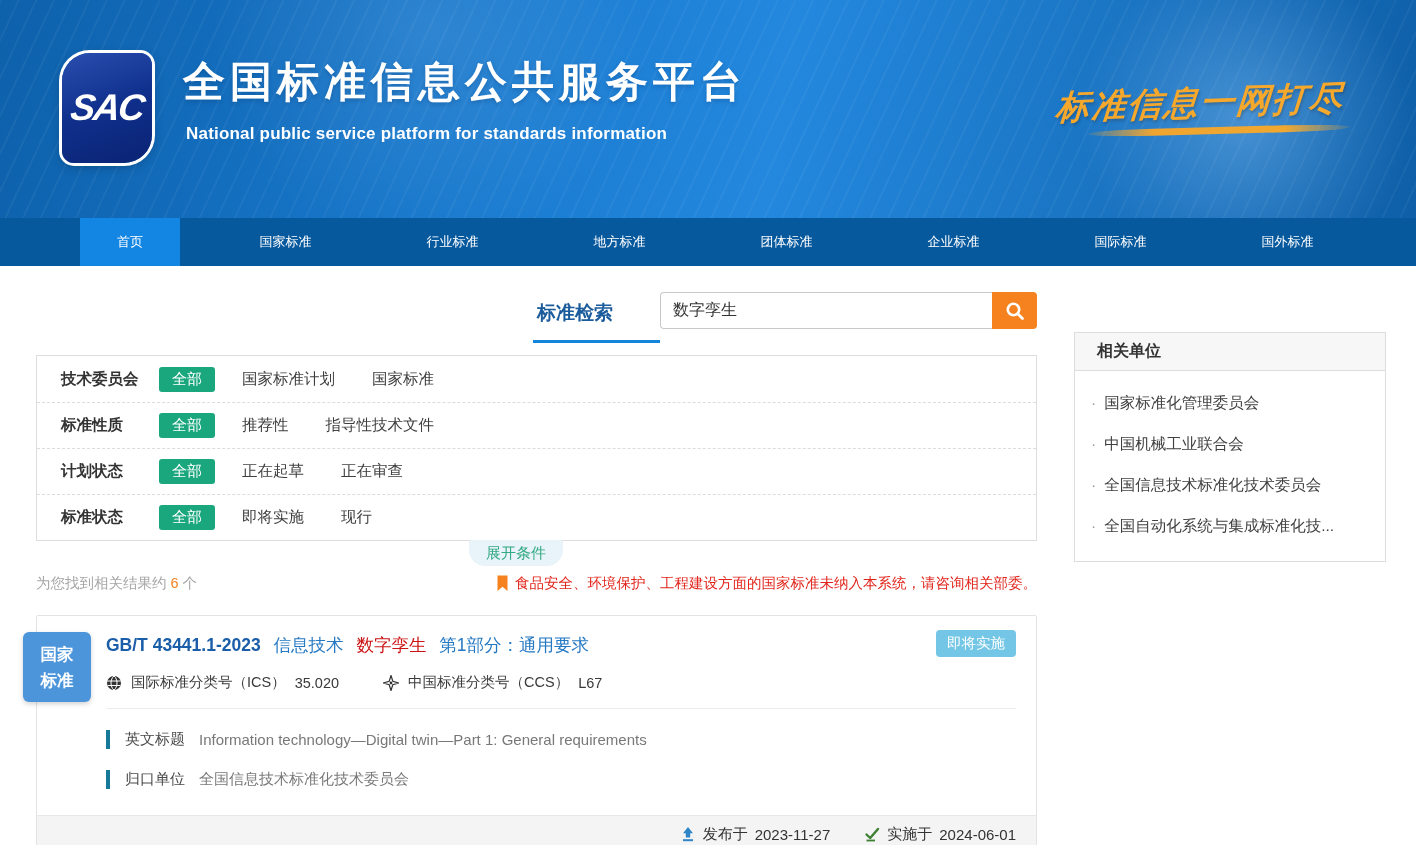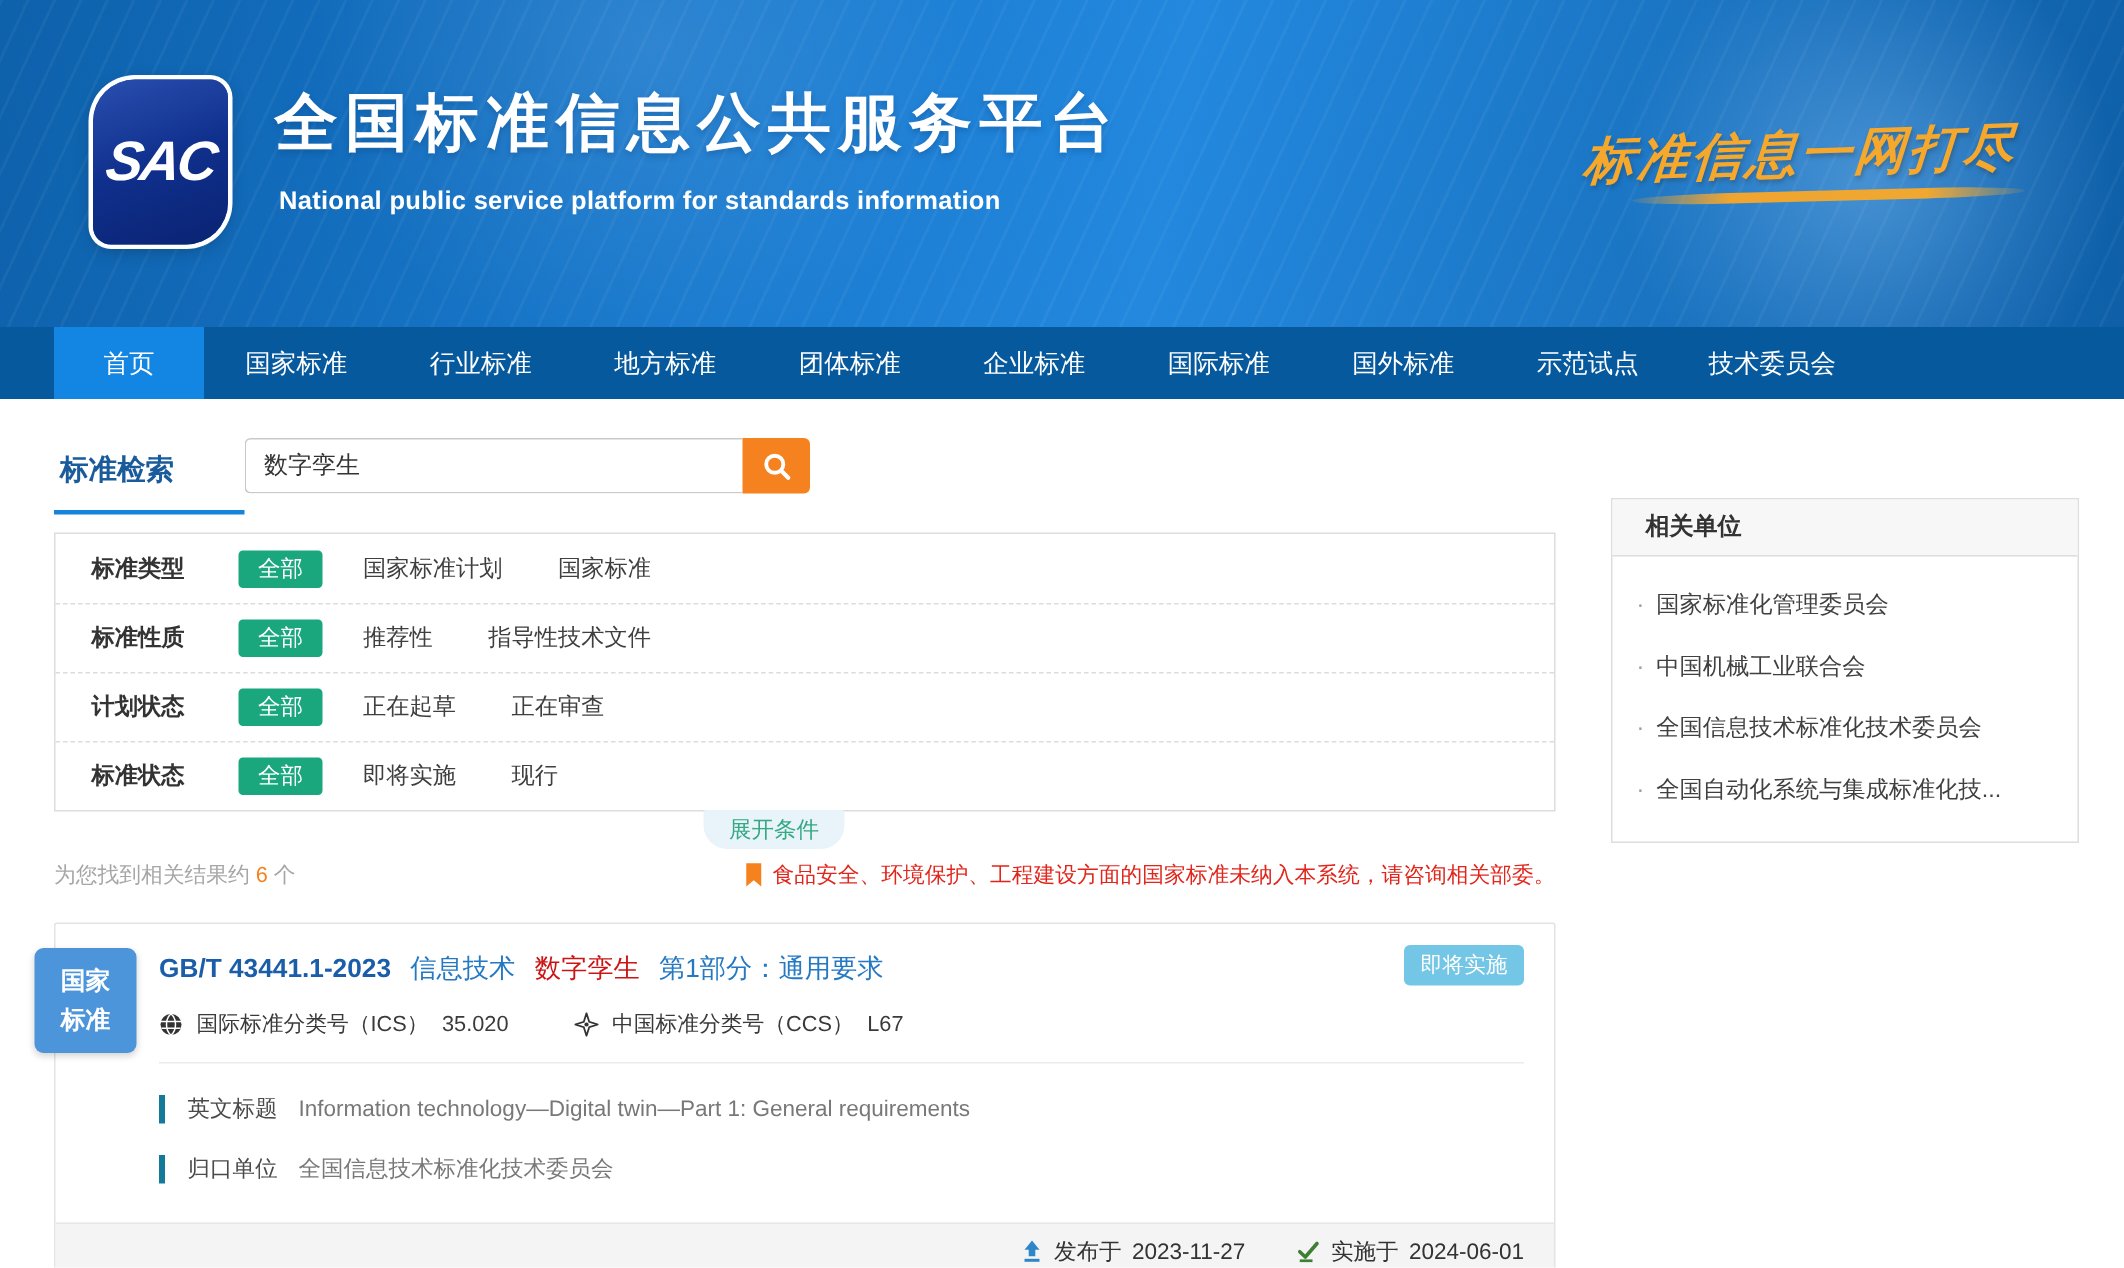--- a/index.html
+++ b/index.html
@@ -26,31 +26,31 @@
   .slogan { position:absolute; right:72px; top:80px; font-size:34px; font-weight:bold; font-style:italic;
     color:#F6A82C; transform:skewX(-6deg) rotate(-2deg); letter-spacing:2px;
     text-shadow:1px 2px 3px rgba(40,20,0,.25); z-index:2; }
   .slogan-bar { position:absolute; right:66px; top:127px; width:262px; height:7px;
     background:linear-gradient(90deg, rgba(246,168,44,.1), #EFA530 25%, #F0A831 75%, rgba(246,168,44,.1));
     border-radius:50%/100%; transform:rotate(-1.5deg); z-index:2; }
 
   
   .mainnav { height:48px; background:#07599E; display:flex; padding-left:36px; }
   .nav-item { min-width:123px; padding:16px 10px; display:flex; align-items:center; justify-content:center;
-    color:#fff; font-size:17px; cursor:pointer; white-space:nowrap; }
+    color:#fff; font-size:13px; cursor:pointer; white-space:nowrap;margin-left:44px; }
   .nav-item.active { background:#1385E3; }
   .nav-item:first-child { min-width:100px; }
 
   
   .content { display:flex; align-items:flex-start; padding:26px 0 0 36px; }
   .left-col { width:1001px; }
   .sidebar { width:312px; margin-left:37px; border:1px solid #DDD; background:#fff;margin-top:40px; }
 
   
-  .section-row { display:flex; justify-content:flex-start; align-items:flex-start; }
+  .section-row { display:flex; justify-content:flex-end; align-items:flex-start; }
   .section-title { font-size:19px; font-weight:bold; color:#1A5B9C; padding:8px 0 14px 4px;
     border-bottom:3px solid #1585DC; width:127px; }
   .search-group { display:flex; }
   .search-input { width:332px; height:37px; border:1px solid #C9C9C9; border-right:none;
     border-radius:4px 0 0 4px; padding:0 12px; font-size:16px; color:#333; outline:none; }
   .search-btn { width:45px; height:37px; background:#F5821F; border:none; border-radius:0 4px 4px 0;
     cursor:pointer; display:flex; align-items:center; justify-content:center; }
 
   
   .filter-panel { margin-top:12px; border:1px solid #DDD; position:relative; background:#fff; }
@@ -143,21 +143,21 @@
               <line x1="14" y1="14" x2="18.5" y2="18.5" stroke="#fff" stroke-width="2.8" stroke-linecap="round"></line>
             </svg>
           </span>
         </button>
       </div>
     </div>
 
     <div class="filter-panel">
       <div id="filter-rows">
           <div class="f-row">
-            <span class="f-label">标准类型</span>
+            <span class="f-label">技术委员会</span>
             <span class="badge-all">全部</span>
             <a class="f-opt">国家标准计划</a>
             <a class="f-opt">国家标准</a>
           </div>
           <div class="f-row">
             <span class="f-label">标准性质</span>
             <span class="badge-all">全部</span>
             <a class="f-opt">推荐性</a>
             <a class="f-opt">指导性技术文件</a>
           </div>

